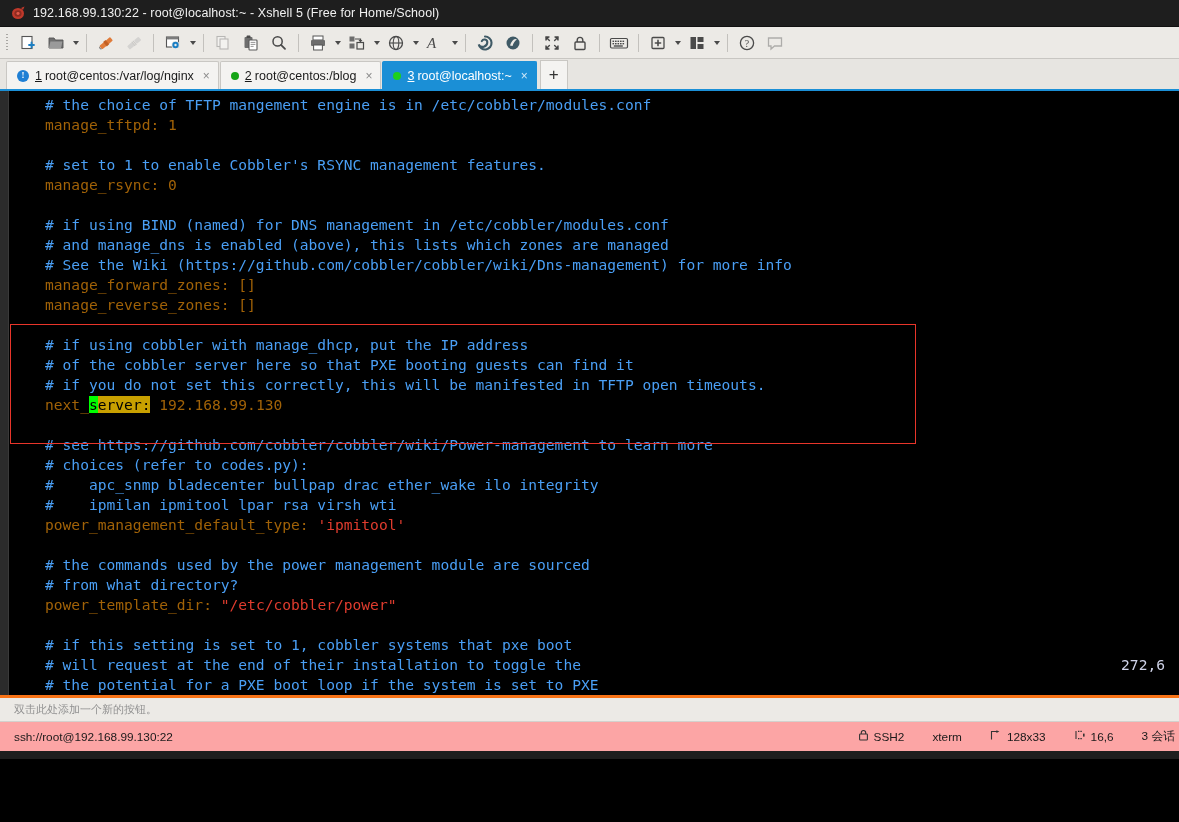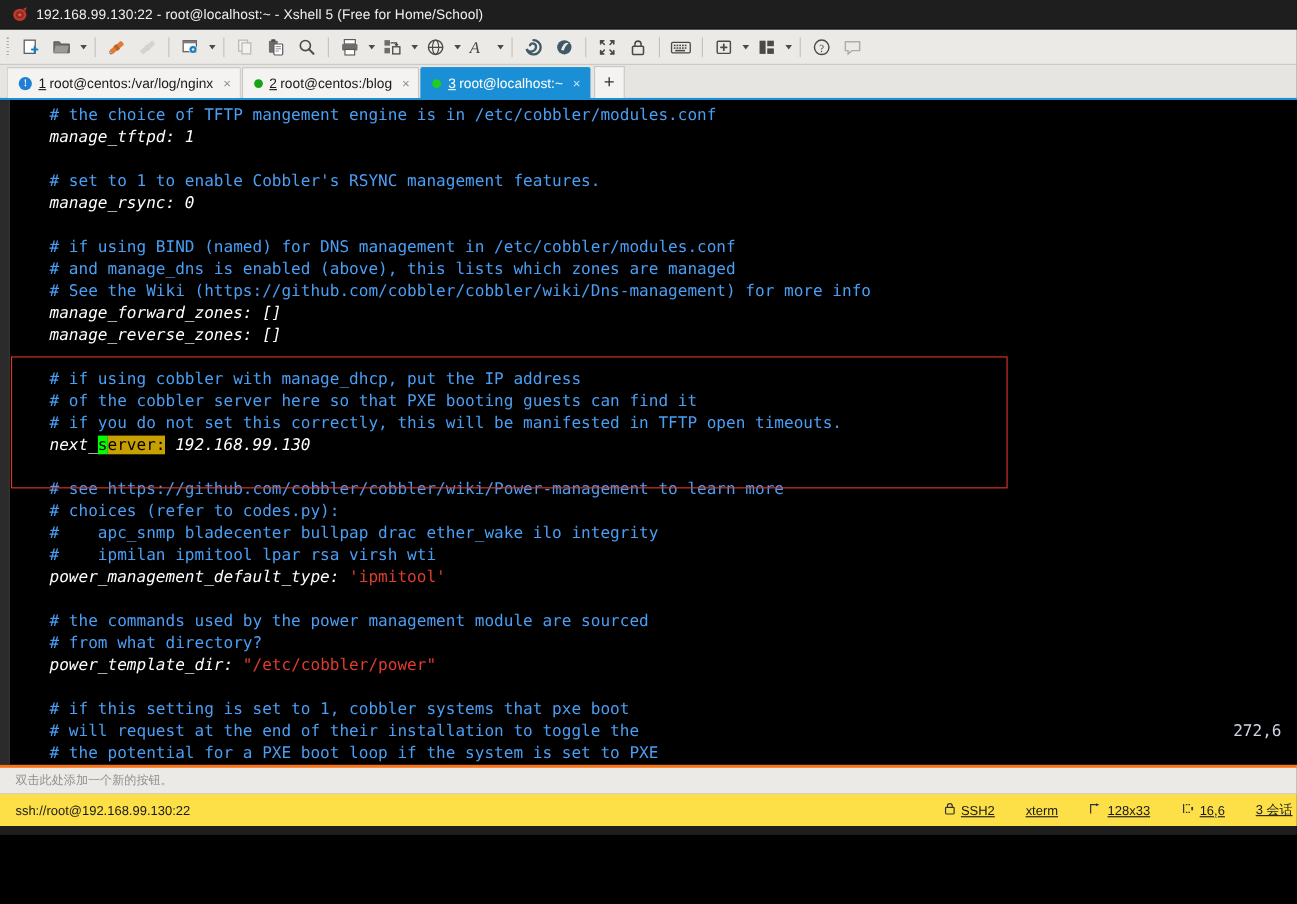--- a/index.html
+++ b/index.html
@@ -59,42 +59,42 @@
 
   
   .termwrap{flex:1 1 auto;background:#000;position:relative;display:flex;}
   .term-left-edge{width:8px;background:#2b2b2b;flex:0 0 8px;
     border-right:1px solid #3a3a3a;}
   .term{flex:1 1 auto;position:relative;background:#000;overflow:hidden;
     font-family:"DejaVu Sans Mono","Liberation Mono",monospace;
     font-size:14.6px;line-height:20px;padding-top:4px;}
   .line{white-space:pre;height:20px;padding-left:5px;color:#e8e8e8;margin-left:31px;}
   .c-comment{color:#4a9ff5;}
-  .c-key{color:#ffffff;font-style:italic;}
+  .c-key{color:#a16207;}
   .c-str{color:#e03c2e;}
   .cursor{background:#0f0;color:#000;}
   .hl{background:#c8a000;color:#000;}
   .redbox{position:absolute;left:1px;top:233px;width:906px;height:120px;
     border:1.5px solid #e8352a;box-sizing:border-box;pointer-events:none;}
   .pos{position:absolute;right:14px;bottom:20px;color:#cfd3e8;font-size:14.6px;
     font-family:"DejaVu Sans Mono","Liberation Mono",monospace;}
 
   
   .quickbar{
     height:26px;flex:0 0 26px;background:#eceae6;border-top:3px solid #f97316;
     display:flex;align-items:center;padding-left:14px;box-sizing:border-box;
     font-size:11px;color:#909090;
   }
   .statusbar{
-    height:30px;flex:0 0 30px;background:#fde047;border-top:1px solid #d3d1cd;
+    height:30px;flex:0 0 30px;background:#fca5a5;border-top:1px solid #d3d1cd;
     display:flex;align-items:center;padding:0 0 0 14px;box-sizing:border-box;
     font-size:11.8px;color:#1a1a1a;
   }
   .sb-left{flex:1 1 auto;white-space:nowrap;}
-  .sb-right{display:flex;align-items:center;white-space:nowrap;text-decoration:underline;}
+  .sb-right{display:flex;align-items:center;white-space:nowrap;}
   .sb-cell{display:flex;align-items:center;gap:5px;padding:0 14px;}
   .sb-cell:last-child{padding-right:4px;}
   .bottom-strip{height:8px;flex:0 0 8px;background:#1e1e1e;}
   .ico{display:inline-block;}
 </style>
 </head>
 <body>
 
 <div class="app">
 

